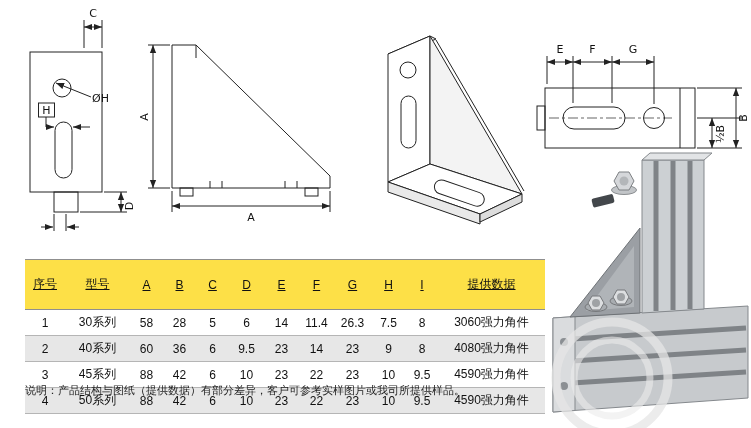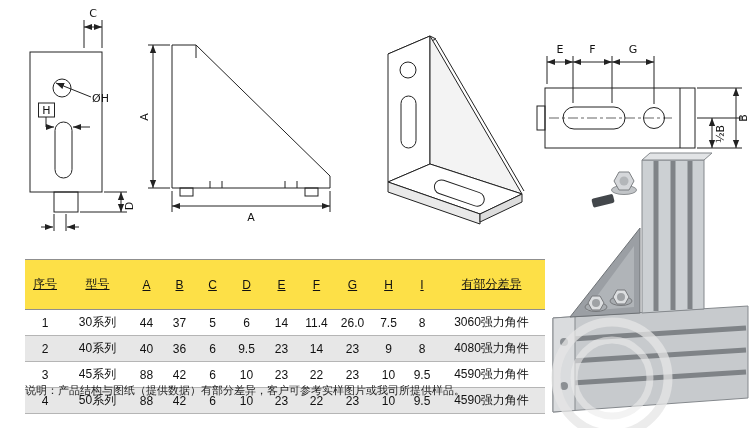--- a/index.html
+++ b/index.html
@@ -204,42 +204,42 @@
       <th>型号</th>
       <th>A</th>
       <th>B</th>
       <th>C</th>
       <th>D</th>
       <th>E</th>
       <th>F</th>
       <th>G</th>
       <th>H</th>
       <th>I</th>
-      <th>有部分差异</th>
+      <th>提供数据</th>
     </tr>
   </thead>
   <tbody>
     <tr>
       <td>1</td>
       <td>30系列</td>
-      <td>44</td>
-      <td>37</td>
+      <td>58</td>
+      <td>28</td>
       <td>5</td>
       <td>6</td>
       <td>14</td>
       <td>11.4</td>
-      <td>26.0</td>
+      <td>26.3</td>
       <td>7.5</td>
       <td>8</td>
       <td>3060强力角件</td>
     </tr>
     <tr class="alt">
       <td>2</td>
       <td>40系列</td>
-      <td>40</td>
+      <td>60</td>
       <td>36</td>
       <td>6</td>
       <td>9.5</td>
       <td>23</td>
       <td>14</td>
       <td>23</td>
       <td>9</td>
       <td>8</td>
       <td>4080强力角件</td>
     </tr>

